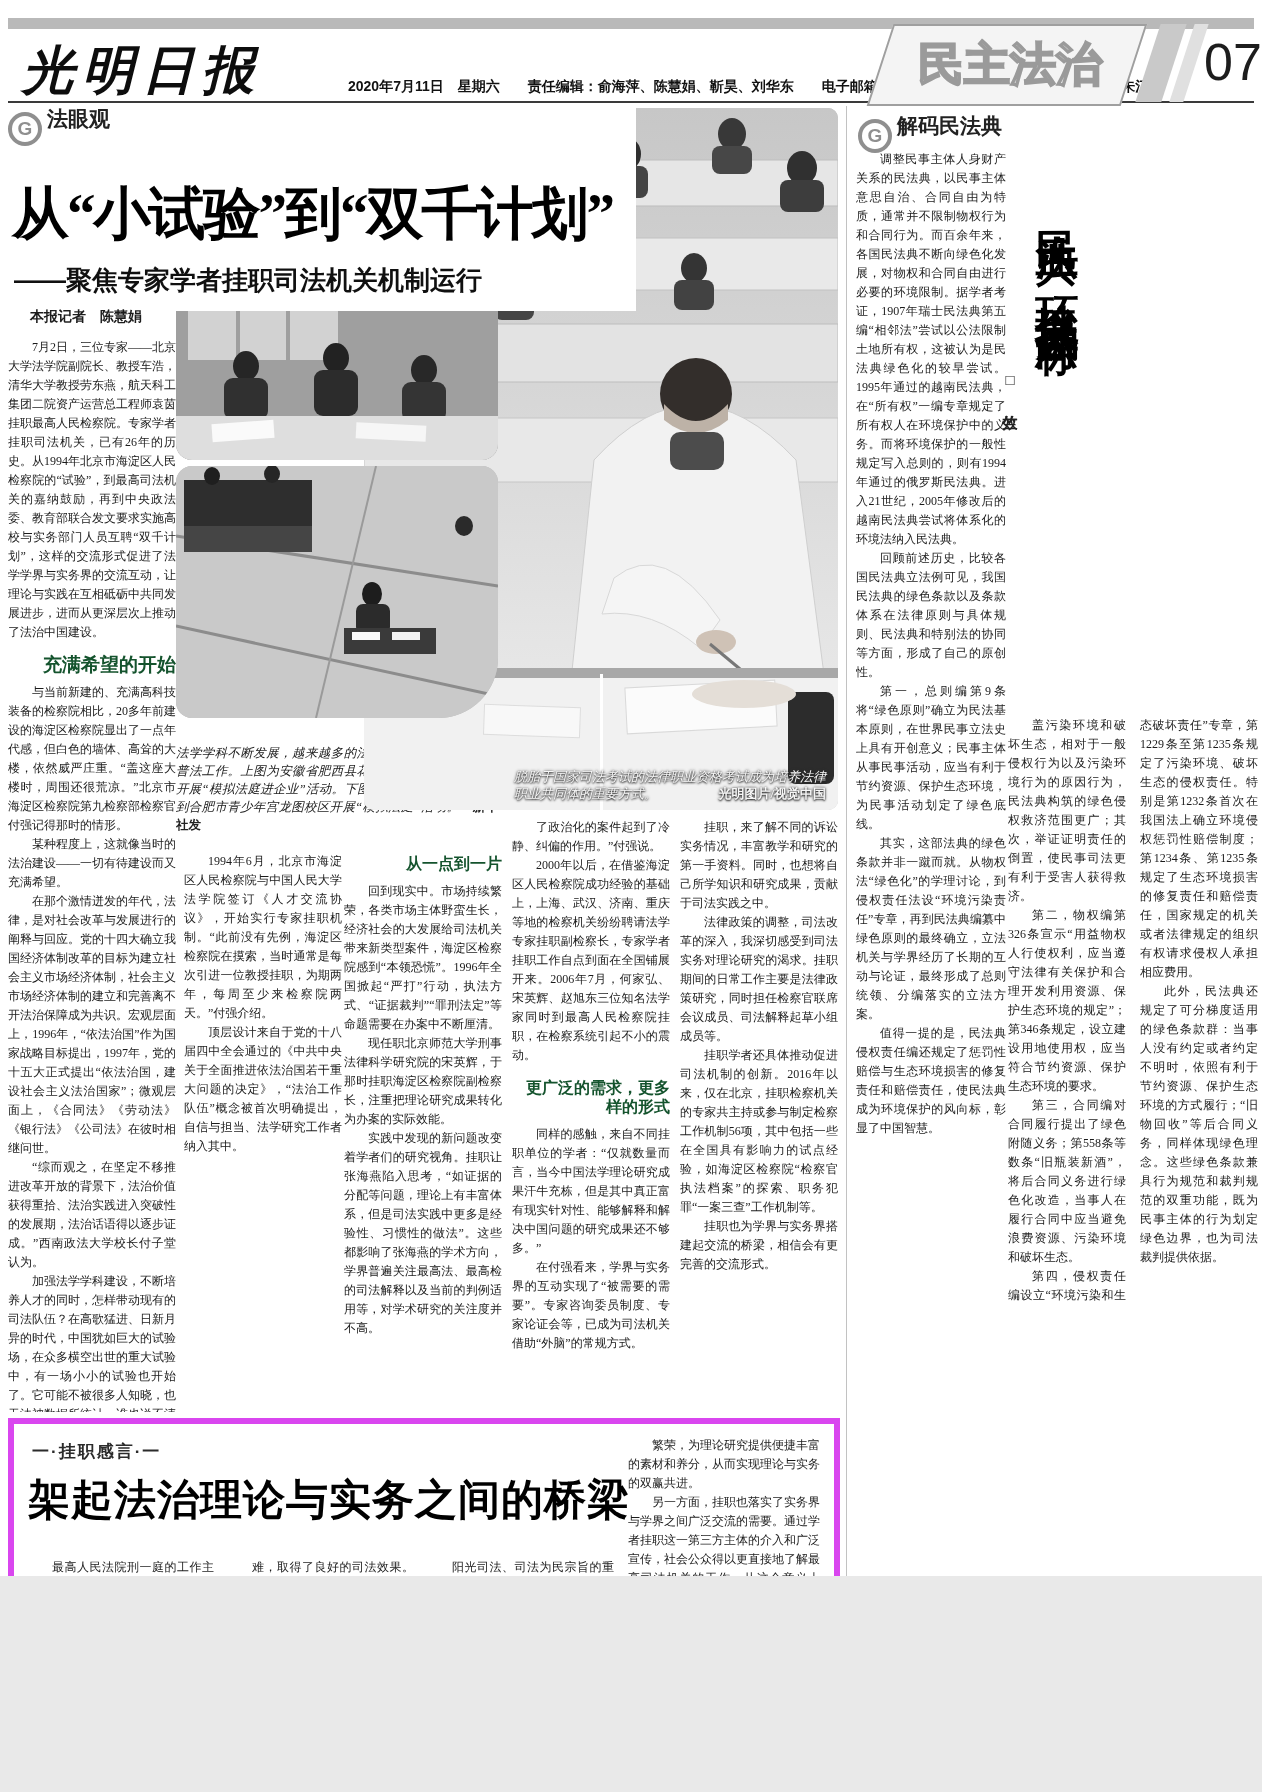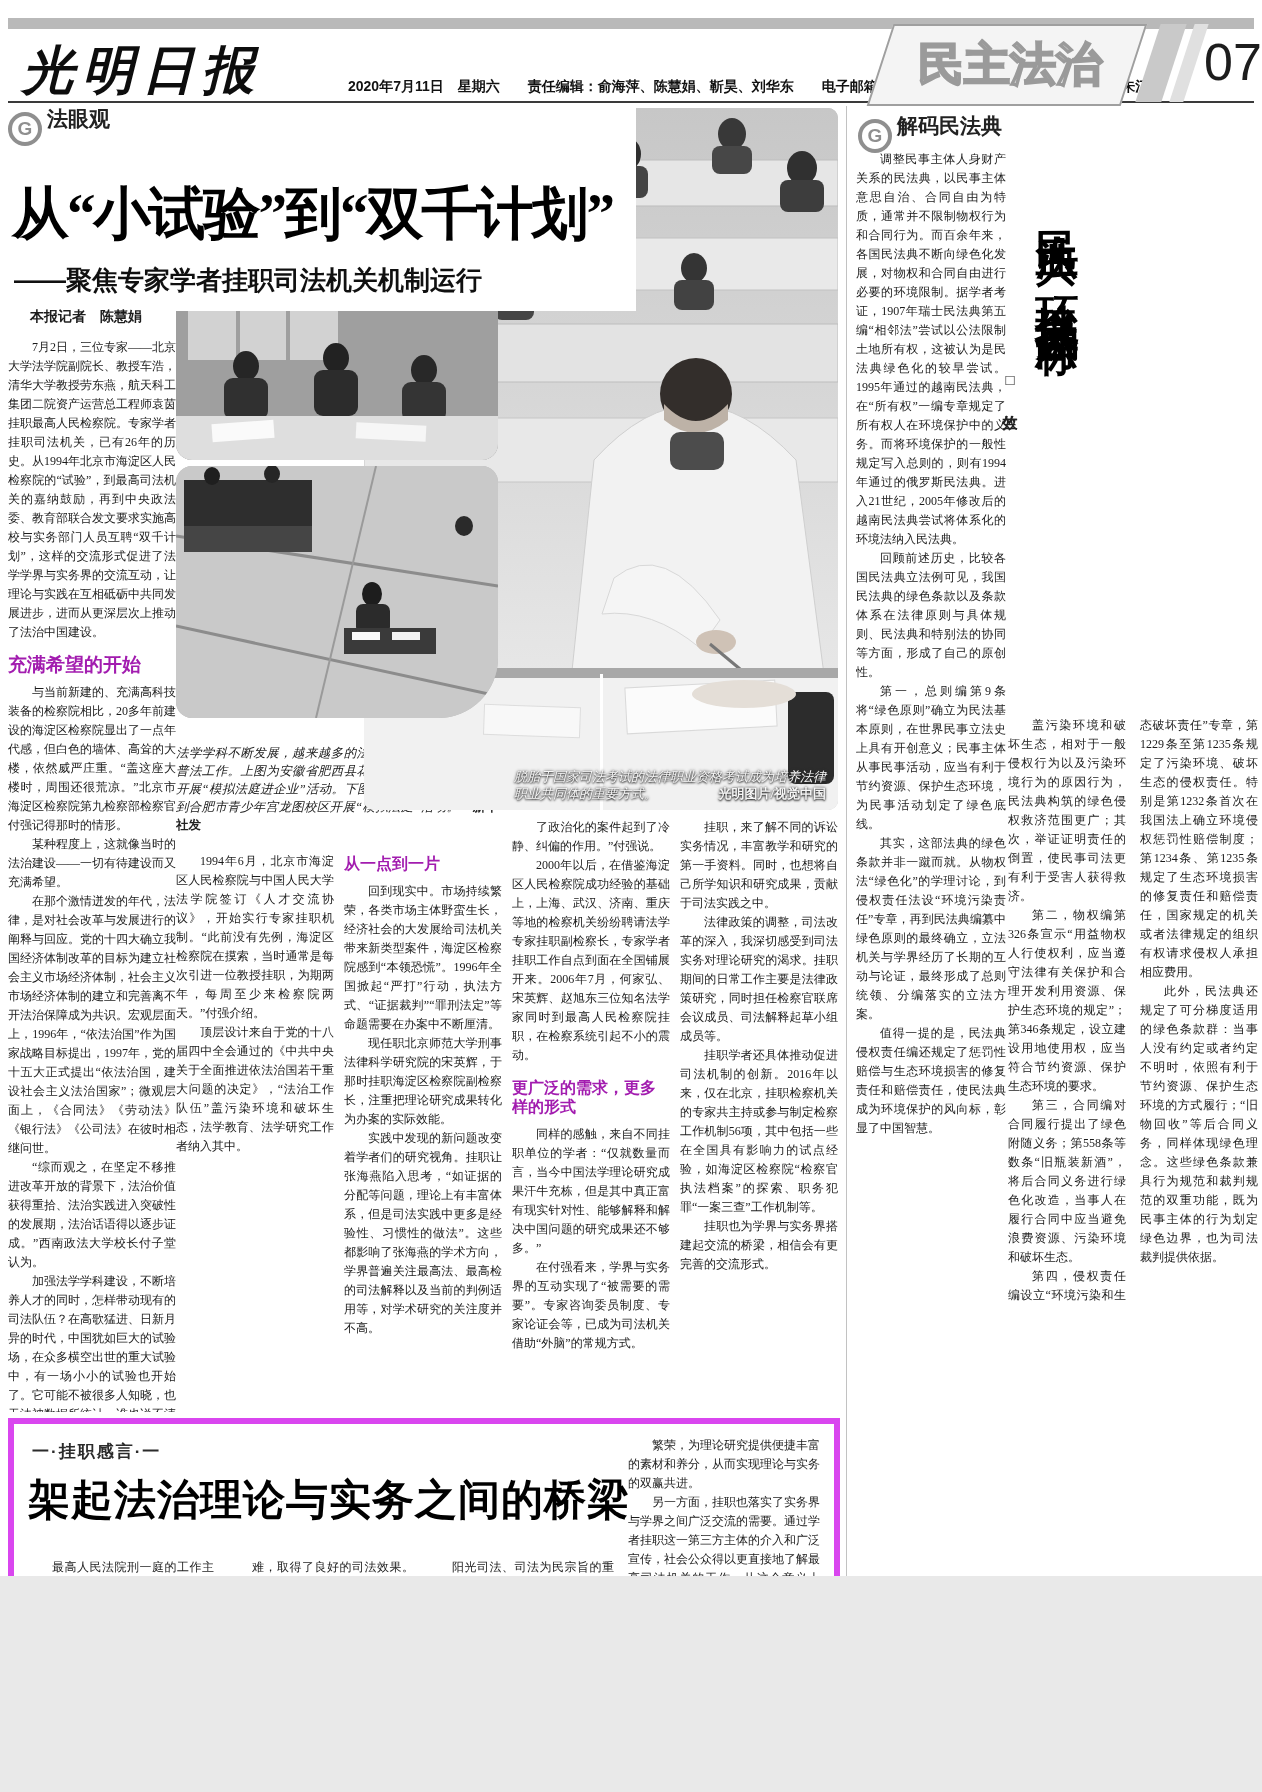--- a/index.html
+++ b/index.html
@@ -38,21 +38,21 @@
   .r16{border-radius:16px;}
   .bigphoto{left:364px;top:108px;width:474px;height:702px;border-radius:10px;}
   .photo-cap-overlay{position:absolute;left:150px;right:12px;bottom:8px;color:#f7f7f7;
         font-size:13px;font-style:italic;text-align:justify;line-height:17px;
         text-shadow:0 1px 2px #222,0 0 3px #333;z-index:2;}
   .photo-cap-overlay b{font-style:normal;float:right;}
   
   .col{position:absolute;overflow:hidden;text-align:justify;font-size:12px;line-height:19px;color:#1b1b1b;}
   .col p{margin:0;text-indent:2em;}
   .subhead{font-family:"Liberation Sans","DejaVu Sans",sans-serif;font-weight:bold;font-size:19px;
-           text-align:left;text-indent:0;margin:13px 0 9px;color:#a21caf;}
+           text-align:right;text-indent:0;margin:13px 0 9px;color:#14532d;}
   .subhead.small{font-size:16px;}
   .capbox{position:absolute;overflow:hidden;font-size:12.5px;line-height:18px;font-style:italic;
           text-align:justify;color:#222;}
   .capbox b{font-style:normal;padding-left:10px;}
   .sig{display:block;text-align:right;font-weight:bold;text-indent:0;margin:3px 0;}
   
   .redbox{left:8px;top:1418px;width:820px;height:352px;border:6px solid #d946ef;background:#fff;z-index:4;}
   .box-label{position:absolute;left:18px;top:16px;font-family:"Liberation Sans","DejaVu Sans",sans-serif;
              font-size:17px;font-weight:bold;color:#2b2b2b;letter-spacing:2px;}
   .box-headline{position:absolute;left:14px;top:48px;font-size:42px;font-weight:900;color:#000;letter-spacing:1px;}
@@ -190,24 +190,24 @@
       <rect x="176" y="166" width="28" height="8" fill="#fafafa"></rect>
         <rect x="216" y="166" width="28" height="8" fill="#f2f2f2"></rect>
       <ellipse cx="288" cy="60" rx="9" ry="10" fill="#2a2a2a"></ellipse>
     </svg>
   </div>
   <div class="capbox" style="left:176px;top:744px;width:322px;height:100px;">
     <span>法学学科不断发展，越来越多的法学生、实务人员承担起普法工作。上图为安徽省肥西县花岗镇司法所在辖区企业开展“模拟法庭进企业”活动。下图为安徽大学法学院学生到合肥市青少年宫龙图校区开展“模拟法庭”活动。</span>
     <b>新华社发</b>
   </div>
 
-  <div class="col" style="left:176px;top:852px;width:158px;height:558px;">
+  <div class="col" style="left:184px;top:852px;width:158px;height:558px;">
     <div>
         <p>1994年6月，北京市海淀区人民检察院与中国人民大学法学院签订《人才交流协议》，开始实行专家挂职机制。“此前没有先例，海淀区检察院在摸索，当时通常是每次引进一位教授挂职，为期两年，每周至少来检察院两天。”付强介绍。</p>
-        <p>顶层设计来自于党的十八届四中全会通过的《中共中央关于全面推进依法治国若干重大问题的决定》，“法治工作队伍”盖污染环境和破坏生态，法学教育、法学研究工作者纳入其中。</p>
+        <p>顶层设计来自于党的十八届四中全会通过的《中共中央关于全面推进依法治国若干重大问题的决定》，“法治工作队伍”概念被首次明确提出，自信与担当、法学研究工作者纳入其中。</p>
       </div>
   </div>
   <div class="col" style="left:344px;top:852px;width:158px;height:558px;">
     <h3 class="subhead small" style="margin-top:2px;">从一点到一片</h3>
     <div>
         <p>回到现实中。市场持续繁荣，各类市场主体野蛮生长，经济社会的大发展给司法机关带来新类型案件，海淀区检察院感到“本领恐慌”。1996年全国掀起“严打”行动，执法方式、“证据裁判”“罪刑法定”等命题需要在办案中不断厘清。</p>
         <p>现任职北京师范大学刑事法律科学研究院的宋英辉，于那时挂职海淀区检察院副检察长，注重把理论研究成果转化为办案的实际效能。</p>
         <p>实践中发现的新问题改变着学者们的研究视角。挂职让张海燕陷入思考，“如证据的分配等问题，理论上有丰富体系，但是司法实践中更多是经验性、习惯性的做法”。这些都影响了张海燕的学术方向，学界普遍关注最高法、最高检的司法解释以及当前的判例适用等，对学术研究的关注度并不高。</p>
       </div>
   </div>

